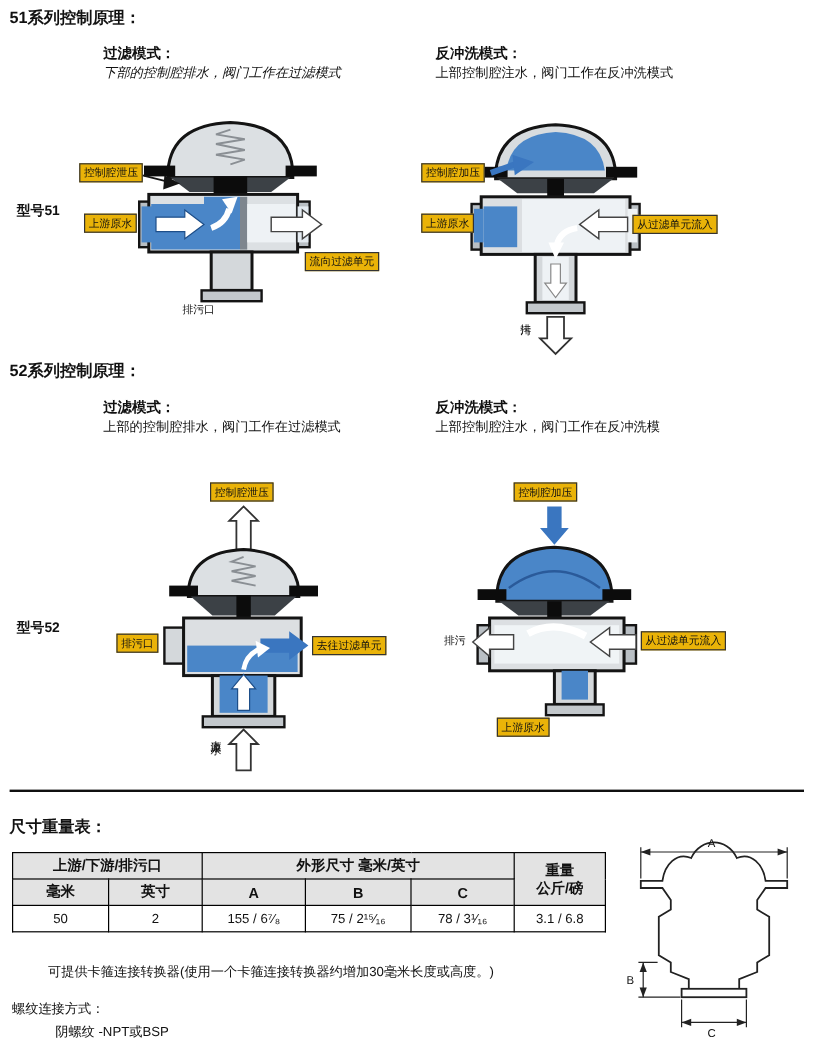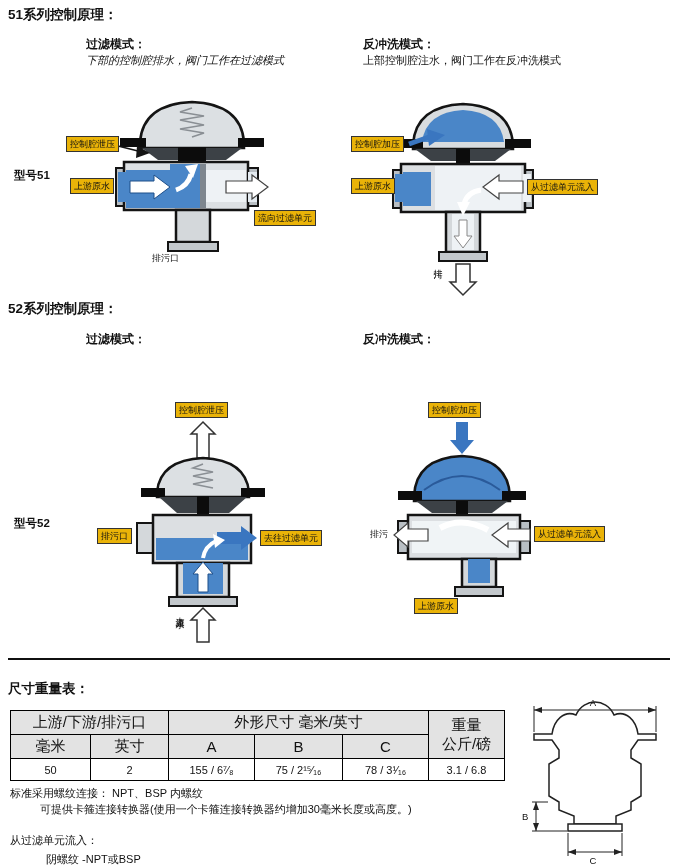--- a/index.html
+++ b/index.html
@@ -19,21 +19,21 @@
   .lbl { position:absolute; font-size:9px; line-height:1.15; border:1px solid #333;
          background:#eab308; padding:2px 3px; white-space:nowrap; z-index:3; }
   .plain { position:absolute; font-size:9px; white-space:nowrap; z-index:3; }
   .vtext { position:absolute; font-size:9px; writing-mode:vertical-rl; text-orientation:upright;
            letter-spacing:1px; z-index:3; }
 
   .divider { position:absolute; left:8px; width:662px; height:2px; background:#101010; }
 
   table.dims { position:absolute; border-collapse:collapse; font-size:11px; background:#fff; }
   table.dims th, table.dims td { border:1px solid #000; text-align:center; padding:2px 4px; }
-  table.dims th { background:#e3e3e3; font-weight:normal; font-size:15px; }
+  table.dims th { background:#e3e3e3; font-weight:bold; font-size:12px; }
   table.dims td { height:22px; }
   .th-tall div { line-height:1.25; }
 </style>
 </head>
 <body>
 
 <div class="page">
 
   <div class="sec-title" style="left:8px; top:6px;">51系列控制原理：</div>
 
@@ -122,22 +122,24 @@
     </svg>
     <div class="lbl" style="left:6px; top:44px;">控制腔加压</div>
     <div class="lbl" style="left:6px; top:86px;">上游原水</div>
     <div class="lbl" style="left:182px; top:87px;">从过滤单元流入</div>
     <div class="vtext" style="left:86px; top:170px;">排污</div>
   </div>
 
   <div class="sec-title" style="left:8px; top:300px;">52系列控制原理：</div>
 
   <div class="mode-title" style="left:86px; top:331px;">过滤模式：</div>
+  <div class="mode-desc" style="left:86px; top:348px;">上部的控制腔排水，阀门工作在过滤模式</div>
 
   <div class="mode-title" style="left:363px; top:331px;">反冲洗模式：</div>
+  <div class="mode-desc" style="left:363px; top:348px;">上部控制腔注水，阀门工作在反冲洗模</div>
 
   <div class="model-label" style="left:14px; top:516px;">型号52</div>
 
   <div class="diagram" style="left:95px; top:398px; width:235px; height:246px;">
     <svg width="235" height="246" viewBox="0 0 235 246">
       <polygon points="102,60 102,36 96,36 108,24 120,36 114,36 114,60" fill="#ffffff" stroke="#333" stroke-width="1.5"></polygon>
       <g>
         <path d="M62,94 Q65,62 108,60 Q151,62 154,94 L154,99 L62,99 Z" fill="#dce0e3" stroke="#141414" stroke-width="2.5"></path>
         <polyline points="108,66 98,70 118,74 98,78 118,82 98,86 118,90" fill="none" stroke="#8a8f94" stroke-width="1.6"></polyline>
         <rect x="46" y="90" width="24" height="9" fill="#0c0c0c"></rect>
@@ -267,18 +269,17 @@
         <line x1="48" y1="139" x2="48" y2="162" stroke="#222" stroke-width="1"></line>
         <line x1="102" y1="139" x2="102" y2="162" stroke="#222" stroke-width="1"></line>
         <line x1="48" y1="158" x2="102" y2="158" stroke="#222" stroke-width="1"></line>
         <polygon points="48,158 56,155 56,161" fill="#222"></polygon>
         <polygon points="102,158 94,155 94,161" fill="#222"></polygon>
         <text x="73" y="170" text-anchor="middle" font-size="9.5" fill="#111">C</text>
       </g>
     </svg>
   </div>
 
-  <div class="note" style="left:10px; top:786px;">标准采用螺纹连接： NPT、BSP 内螺纹</div>
   <div class="note" style="left:10px; top:802px;margin-left:30px;">可提供卡箍连接转换器(使用一个卡箍连接转换器约增加30毫米长度或高度。)</div>
-  <div class="note" style="left:10px; top:833px;">从过滤单元流入：</div>
+  <div class="note" style="left:10px; top:833px;">螺纹连接方式：</div>
   <div class="note" style="left:10px; top:852px;padding-left:36px;">阴螺纹 -NPT或BSP</div>
 
 </div>
 
 </body></html>

